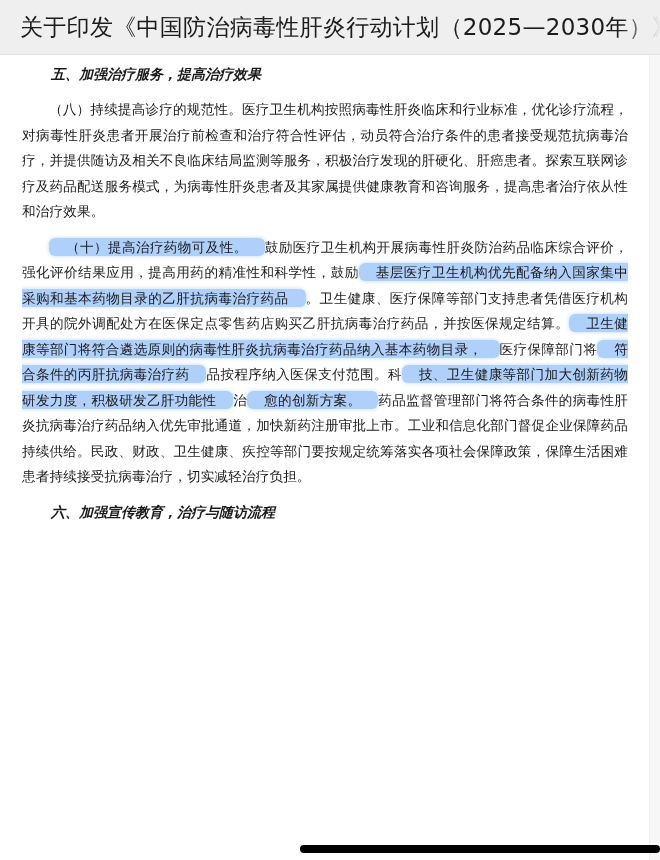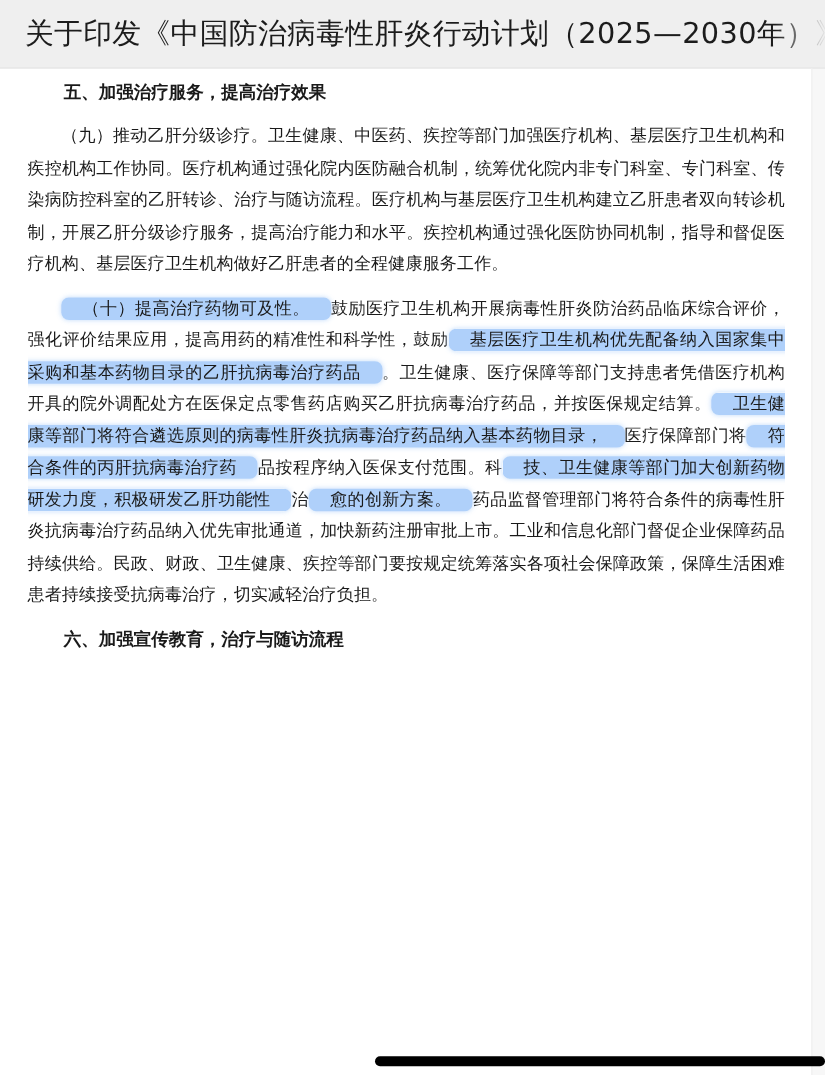--- a/index.html
+++ b/index.html
@@ -33,21 +33,21 @@
     position: absolute; right: 0; top: 55px; width: 10px; height: 805px;
     background: #f7f7f7;
     border-left: 1px solid #f0f0f0;
   }
   .doc {
     position: absolute; left: 22px; top: 62px; width: 606px;
     font-size: 13.6px; line-height: 25.5px;
   }
   .heading {
     font-weight: bold; font-size: 14px;
-    padding-left: 29px; margin: 0 0 10px 0; line-height: 25px;
+    padding-left: 29px; margin: 0 0 10px 0; line-height: 25px; font-style: italic;
   }
   .para {
     margin: 0 0 10px 0; text-indent: 27px;
     text-align: justify; letter-spacing: 0.15px;
   }
   .hl {
     background: rgba(110, 170, 245, 0.55);
     border-radius: 6px;
     box-shadow: 0 0 4px rgba(110,170,245,0.45);
     padding: 1px 17px;
@@ -64,22 +64,22 @@
   <div class="title-text">关于印发《中国防治病毒性肝炎行动计划（2025—2030年）》的通知</div>
   <div class="title-fade"></div>
 </div>
 
 <div class="page"></div>
 <div class="page-edge"></div>
 
 <div class="doc">
   <div class="heading">五、加强治疗服务，提高治疗效果</div>
 
+  <p class="para">（八）持续提高诊疗的规范性。医疗卫生机构按照病毒性肝炎临床和行业标准，优化诊疗流程，对病毒性肝炎患者开展治疗前检查和治疗符合性评估，动员符合治疗条件的患者接受规范抗病毒治疗，并提供随访及相关不良临床结局监测等服务，积极治疗发现的肝硬化、肝癌患者。探索互联网诊疗及药品配送服务模式，为病毒性肝炎患者及其家属提供健康教育和咨询服务，提高患者治疗依从性和治疗效果。</p>
 
-  <p class="para">（九）推动乙肝分级诊疗。卫生健康、中医药、疾控等部门加强医疗机构、基层医疗卫生机构和疾控机构工作协同。医疗机构通过强化院内医防融合机制，统筹优化院内非专门科室、专门科室、传染病防控科室的乙肝转诊、治疗与随访流程。医疗机构与基层医疗卫生机构建立乙肝患者双向转诊机制，开展乙肝分级诊疗服务，提高治疗能力和水平。疾控机构通过强化医防协同机制，指导和督促医疗机构、基层医疗卫生机构做好乙肝患者的全程健康服务工作。</p>
 
   <p class="para"><span class="hl">（十）提高治疗药物可及性。</span><span>鼓励医疗卫生机构开展病毒性肝炎防治药品临床综合评价，强化评价结果应用，提高用药的精准性和科学性，鼓励</span><span class="hl">基层医疗卫生机构优先配备纳入国家集中采购和基本药物目录的乙肝抗病毒治疗药品</span><span>。卫生健康、医疗保障等部门支持患者凭借医疗机构开具的院外调配处方在医保定点零售药店购买乙肝抗病毒治疗药品，并按医保规定结算。</span><span class="hl">卫生健康等部门将符合遴选原则的病毒性肝炎抗病毒治疗药品纳入基本药物目录，</span><span>医疗保障部门将</span><span class="hl">符合条件的丙肝抗病毒治疗药</span><span>品按程序纳入医保支付范围。科</span><span class="hl">技、卫生健康等部门加大创新药物研发力度，积极研发乙肝功能性</span><span>治</span><span class="hl">愈的创新方案。</span><span>药品监督管理部门将符合条件的病毒性肝炎抗病毒治疗药品纳入优先审批通道，加快新药注册审批上市。工业和信息化部门督促企业保障药品持续供给。民政、财政、卫生健康、疾控等部门要按规定统筹落实各项社会保障政策，保障生活困难患者持续接受抗病毒治疗，切实减轻治疗负担。</span></p>
 
 
   <div class="heading">六、加强宣传教育，治疗与随访流程</div>
 
 </div>
 
 <div class="home-indicator"></div>
 

